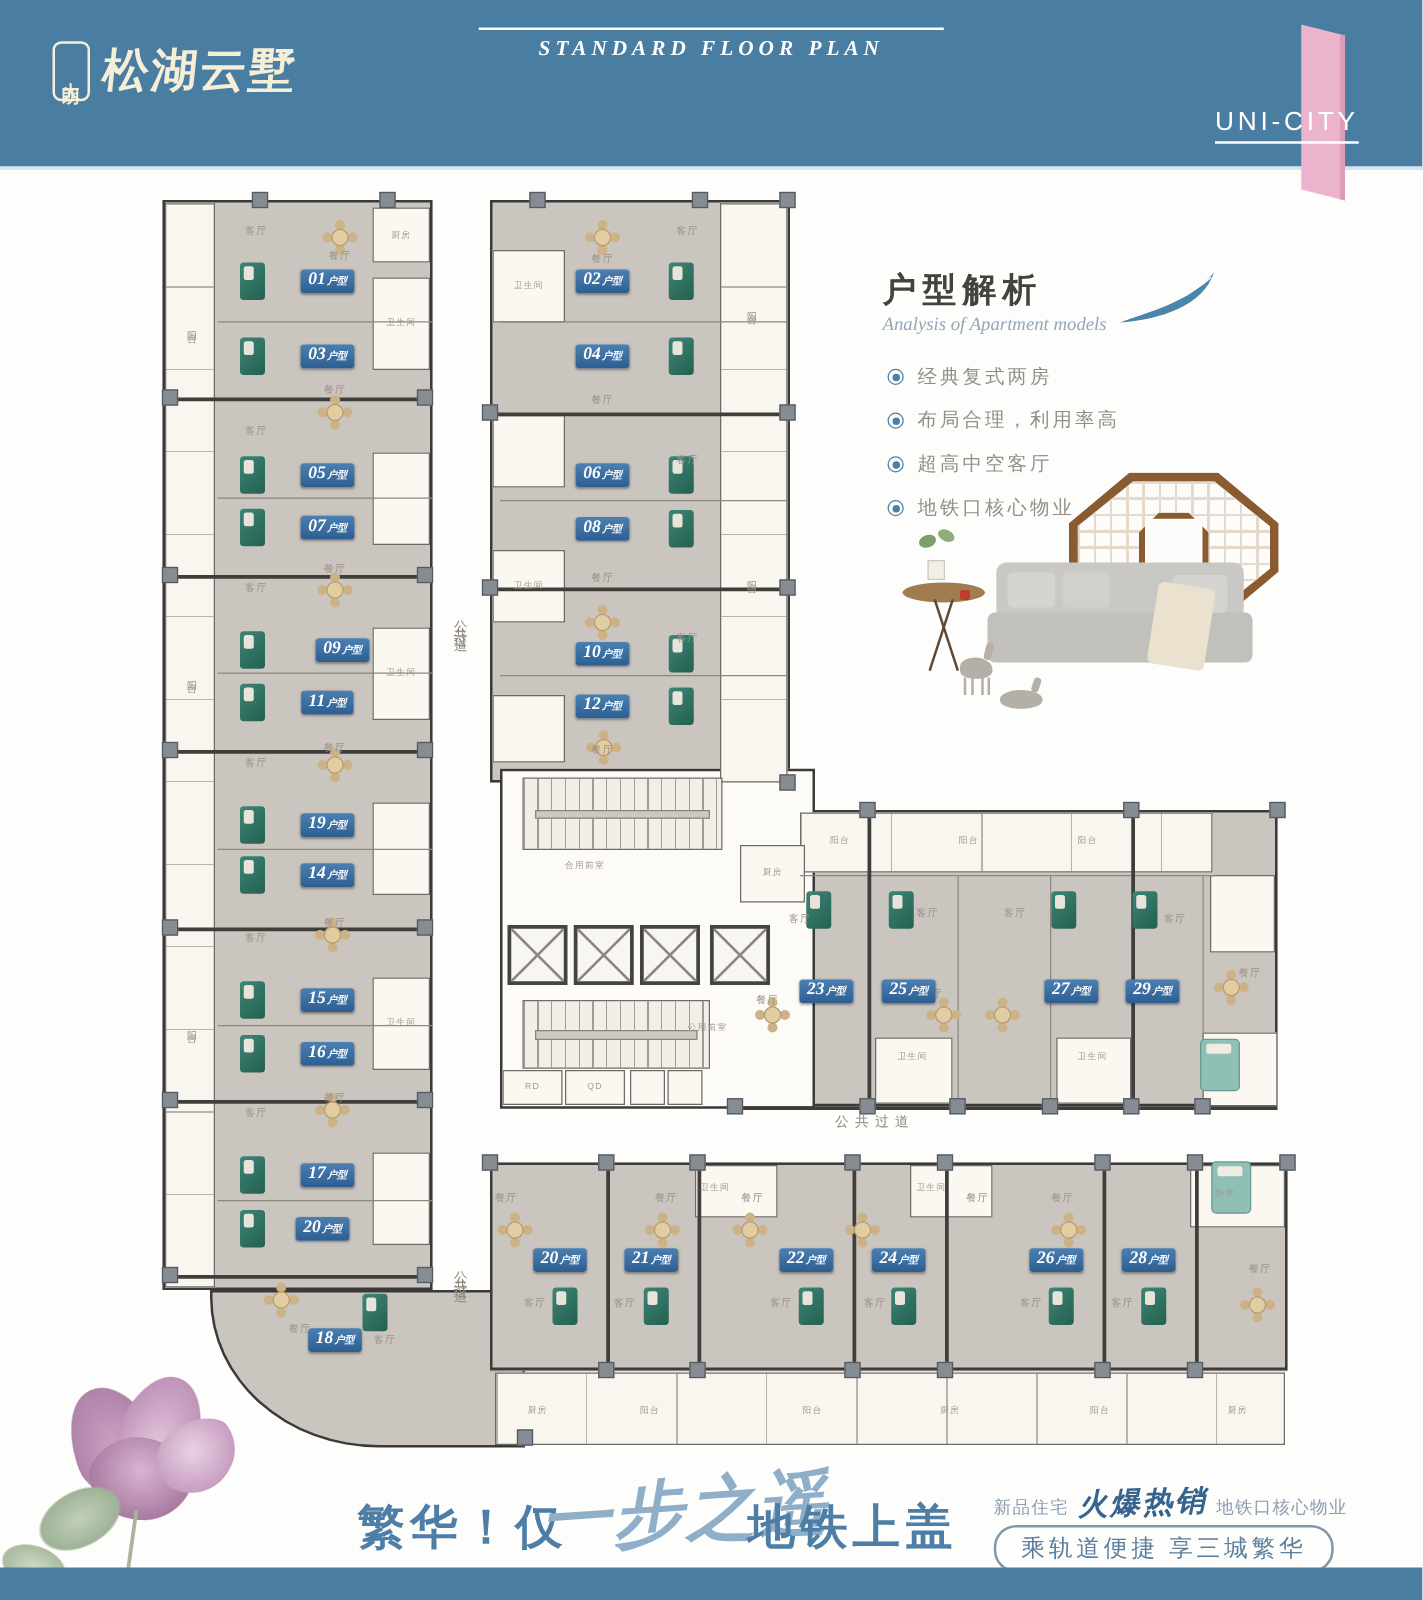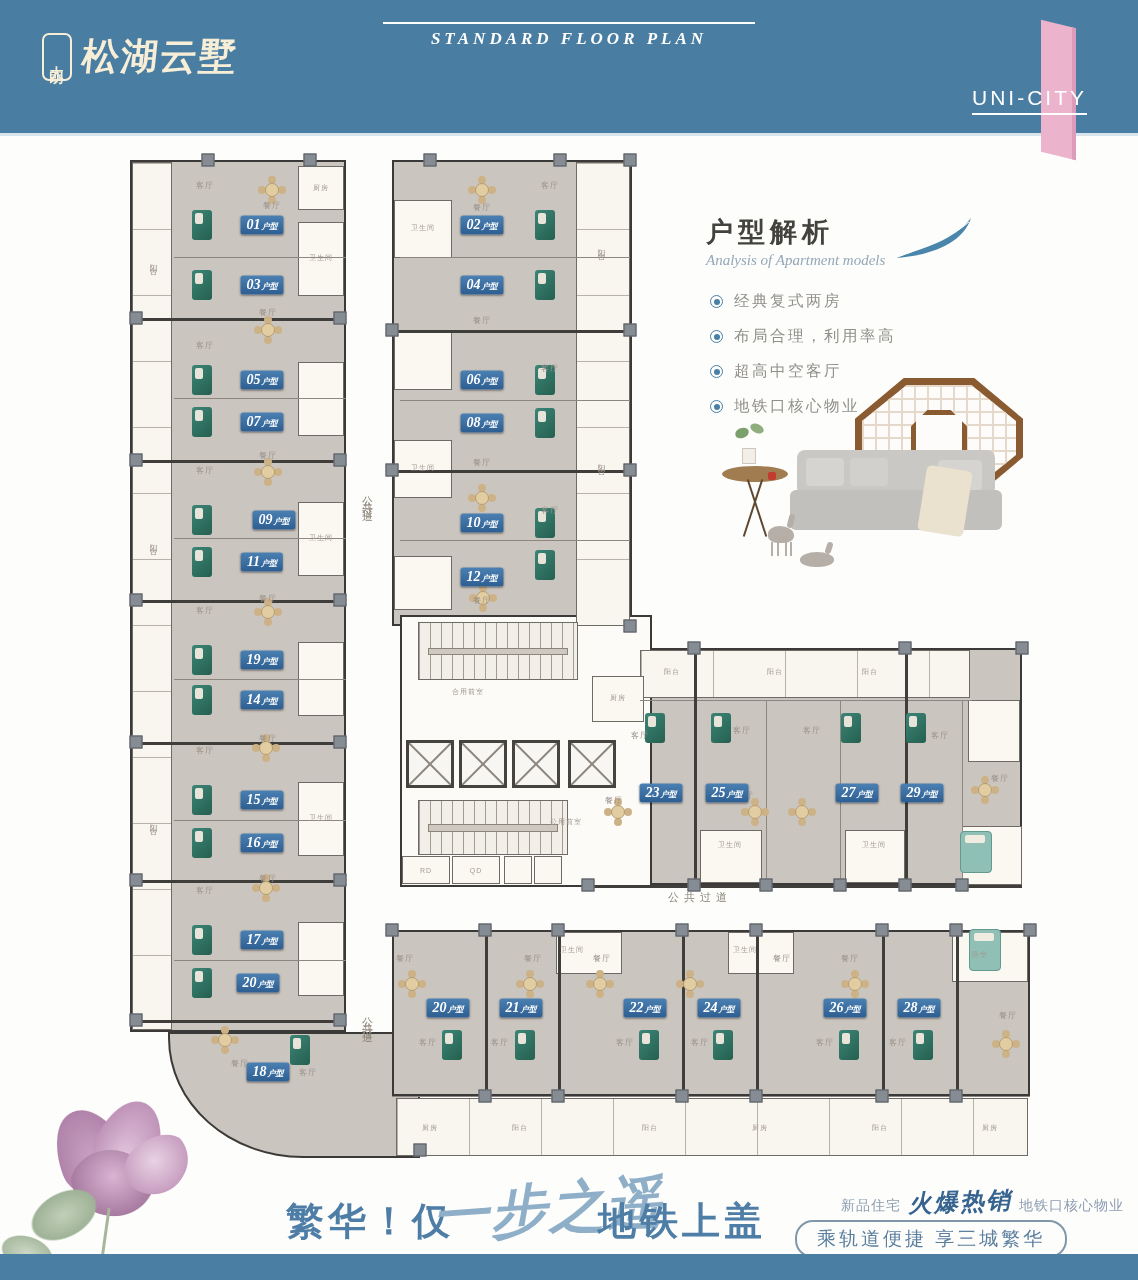--- a/index.html
+++ b/index.html
@@ -114,21 +114,21 @@
   .p4{left:130px;top:1130px;width:56px;height:70px;background:radial-gradient(ellipse at 40% 50%,#e9d2e4,#c79ec0 68%,transparent 70%);transform:rotate(48deg);}
   .stem{position:absolute;left:104px;top:1208px;width:3px;height:52px;background:#a8b59c;transform:rotate(8deg);}
   .fleaf1{position:absolute;left:28px;top:1192px;width:72px;height:46px;background:radial-gradient(ellipse,#c2cfba,#9fb397 65%,transparent 70%);border-radius:50%;transform:rotate(-28deg);}
   .fleaf2{position:absolute;left:0px;top:1236px;width:54px;height:34px;background:radial-gradient(ellipse,#cdd8c6,#a9bba0 65%,transparent 70%);border-radius:50%;transform:rotate(18deg);}
   
   .slog{position:absolute;font-weight:bold;color:#4e7da6;font-size:38px;letter-spacing:4px;}
   #slog1{left:286px;top:1196px;}
   #slog2{left:598px;top:1196px;}
   #slogscript{position:absolute;left:432px;top:1172px;font-family:"Liberation Serif",serif;
       font-style:italic;font-weight:900;font-size:56px;color:#8fafc9;transform:rotate(-4deg);letter-spacing:2px;}
-  #promo{position:absolute;left:795px;top:1186px;display:flex;align-items:baseline;gap:7px;margin-left:46px;}
+  #promo{position:absolute;left:795px;top:1186px;display:flex;align-items:baseline;gap:7px;}
   #promo .pre,#promo .post{font-size:14px;color:#8c9db1;letter-spacing:1px;}
   #promo .pscript{font-family:"Liberation Serif",serif;font-style:italic;font-weight:900;
       font-size:24px;color:#36648f;transform:rotate(-2deg);letter-spacing:2px;}
   #pill{position:absolute;left:795px;top:1220px;border:2px solid #8097aa;border-radius:18px;
       padding:4px 20px;color:#5c7f9e;font-size:19px;letter-spacing:3px;white-space:nowrap;}
   #bbar{position:absolute;left:0;top:1254px;width:1138px;height:26px;background:#4a7ea3;}
 </style>
 </head>
 <body>
 
@@ -413,21 +413,21 @@
     <div class="chip" style="left: 262px; top: 800px;"><span>15</span><b>户型</b></div>
     <div class="chip" style="left: 262px; top: 843px;"><span>16</span><b>户型</b></div>
     <div class="chip" style="left: 262px; top: 940px;"><span>17</span><b>户型</b></div>
     <div class="chip" style="left: 258px; top: 983px;"><span>20</span><b>户型</b></div>
     <div class="chip" style="left: 268px; top: 1072px;"><span>18</span><b>户型</b></div>
     <div class="chip" style="left: 482px; top: 225px;"><span>02</span><b>户型</b></div>
     <div class="chip" style="left: 482px; top: 285px;"><span>04</span><b>户型</b></div>
     <div class="chip" style="left: 482px; top: 380px;"><span>06</span><b>户型</b></div>
     <div class="chip" style="left: 482px; top: 423px;"><span>08</span><b>户型</b></div>
     <div class="chip" style="left: 482px; top: 523px;"><span>10</span><b>户型</b></div>
-    <div class="chip" style="left: 482px; top: 565px; margin-top: 12px;"><span>12</span><b>户型</b></div>
+    <div class="chip" style="left: 482px; top: 565px;"><span>12</span><b>户型</b></div>
     <div class="chip" style="left: 661px; top: 793px;"><span>23</span><b>户型</b></div>
     <div class="chip" style="left: 727px; top: 793px;"><span>25</span><b>户型</b></div>
     <div class="chip" style="left: 857px; top: 793px;"><span>27</span><b>户型</b></div>
     <div class="chip" style="left: 922px; top: 793px;"><span>29</span><b>户型</b></div>
     <div class="chip" style="left: 448px; top: 1008px;"><span>20</span><b>户型</b></div>
     <div class="chip" style="left: 521px; top: 1008px;"><span>21</span><b>户型</b></div>
     <div class="chip" style="left: 645px; top: 1008px;"><span>22</span><b>户型</b></div>
     <div class="chip" style="left: 719px; top: 1008px;"><span>24</span><b>户型</b></div>
     <div class="chip" style="left: 845px; top: 1008px;"><span>26</span><b>户型</b></div>
     <div class="chip" style="left: 919px; top: 1008px;"><span>28</span><b>户型</b></div>

